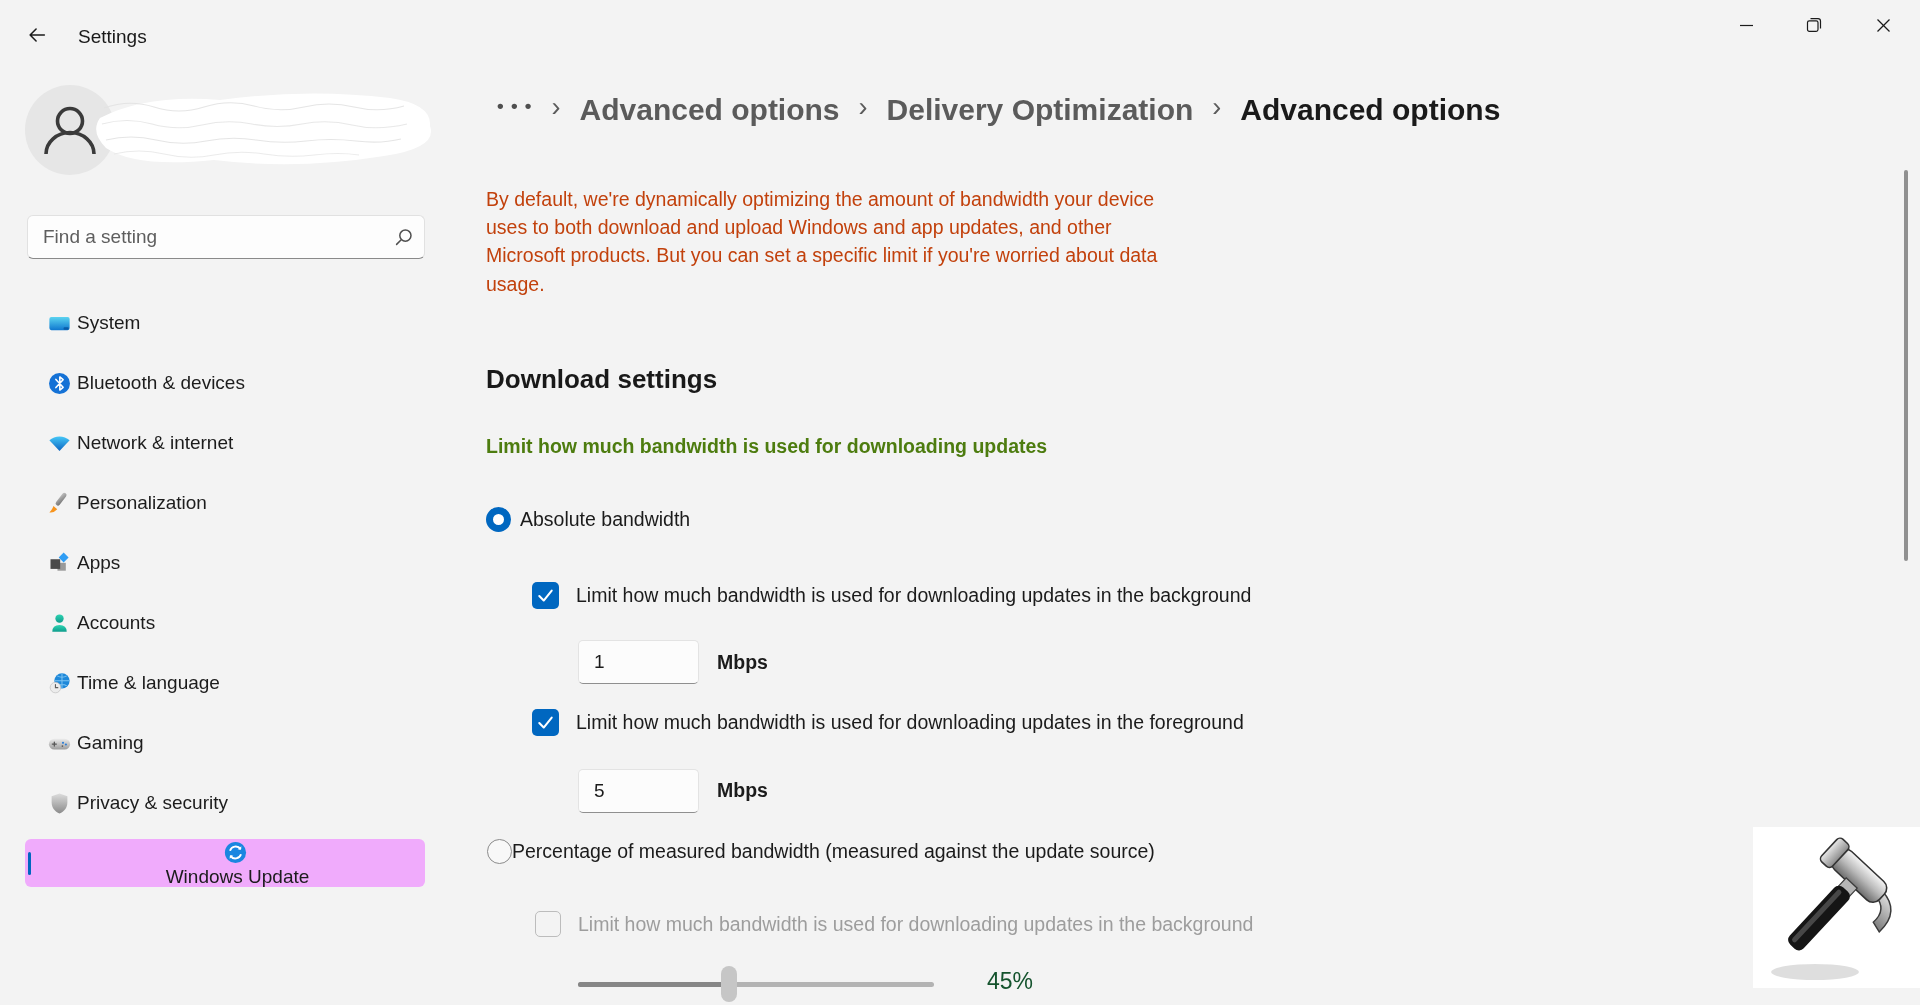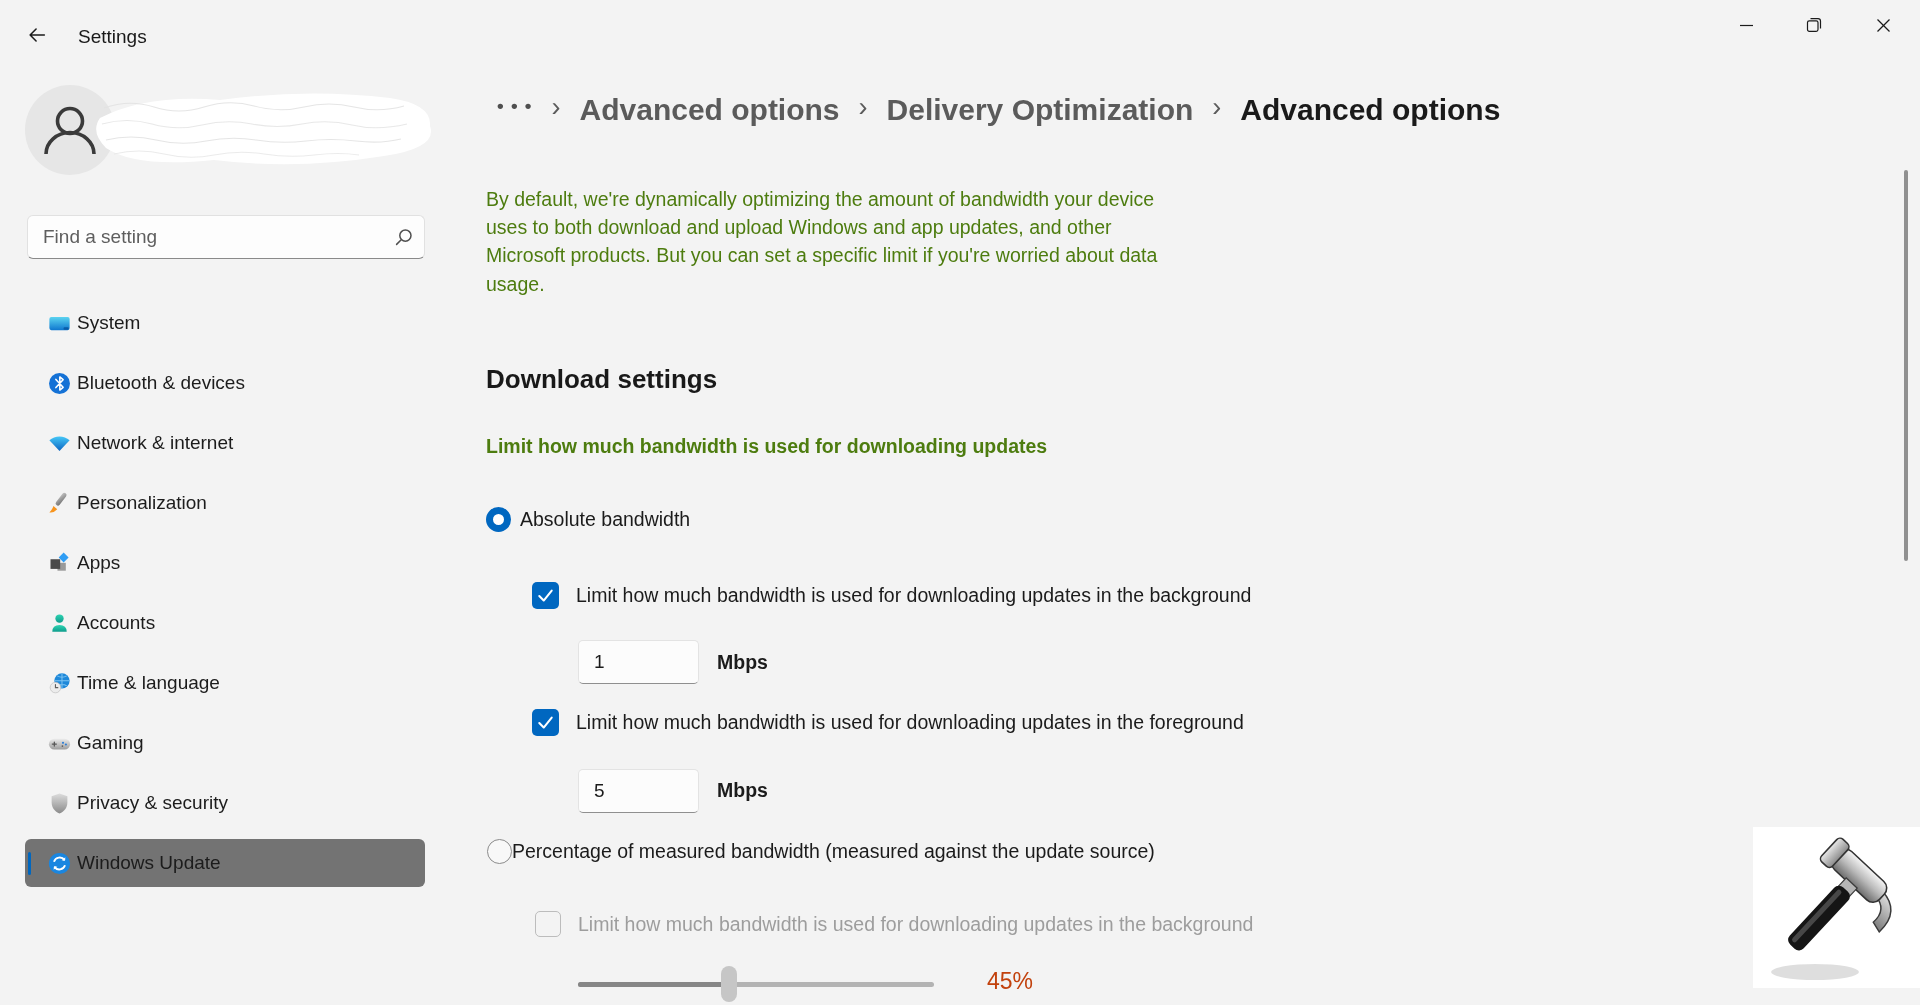--- a/index.html
+++ b/index.html
@@ -17,35 +17,35 @@
   
   .avatar{position:absolute;left:25px;top:85px;width:90px;height:90px;border-radius:50%;background:#e6e6e6;display:flex;align-items:center;justify-content:center;}
   .scribble{position:absolute;left:92px;top:86px;width:348px;height:84px;}
   .search-box{position:absolute;left:27px;top:215px;width:398px;height:44px;}
   .search-box input{width:100%;height:100%;border:1px solid #e1e1e1;border-bottom-color:#8a8a8a;border-radius:6px;background:#fdfdfd;padding:0 40px 0 15px;font-family:"Liberation Sans",sans-serif;font-size:19px;color:#1b1b1b;outline:none;}
   .search-box input::placeholder{color:#5e5e5e;opacity:1;}
   .search-glyph{position:absolute;right:11px;top:12px;width:20px;height:20px;}
 
   .nav{position:absolute;left:25px;top:299px;width:400px;}
   .nav-item{position:relative;height:48px;margin-bottom:12px;display:flex;align-items:center;padding-left:21px;border-radius:6px;cursor:pointer;}
-  .nav-item.selected{background:#737373;}
+  .nav-item.selected{background:#f0abfc;flex-direction:column;}
   .nav-item.selected::before{content:"";position:absolute;left:2.5px;top:12.5px;width:3.5px;height:23px;border-radius:2px;background:var(--accent);}
   .nav-icon{width:27px;height:27px;display:flex;align-items:center;justify-content:center;flex:none;}
   .nav-icon svg{width:27px;height:27px;}
   .nav-label{margin-left:4px;font-size:19px;color:#1c1c1c;white-space:nowrap;}
 
   
   .breadcrumb{position:absolute;left:497px;top:84px;height:52px;display:flex;align-items:center;gap:19px;white-space:nowrap;}
   .bc-dots{font-size:19px;font-weight:700;color:#4f4f4f;letter-spacing:1px;transform:translateY(-4px);cursor:pointer;}
   .bc-sep{font-size:27px;color:#5b5b5b;transform:translateY(-3px);}
   .bc-item{font-size:30px;font-weight:600;color:#5b5b5b;text-decoration:none;cursor:pointer;}
   .bc-item.current{color:#1a1a1a;cursor:default;}
 
   
-  .intro{position:absolute;left:486px;top:185px;width:692px;font-size:19.5px;line-height:28.2px;color:#4d7c0f;}
+  .intro{position:absolute;left:486px;top:185px;width:692px;font-size:19.5px;line-height:28.2px;color:#c2410c;}
   .section-title{position:absolute;left:486px;top:364px;font-size:26px;font-weight:600;color:#191919;}
   .subtitle{position:absolute;left:486px;top:435px;font-size:19.5px;color:#4d7c0f;font-weight:bold;}
 
   .row{position:absolute;display:flex;align-items:center;}
   .lbl{font-size:19.5px;color:#1b1b1b;white-space:nowrap;}
   .lbl.muted{color:#9d9d9d;}
 
   .radio{width:25px;height:25px;border-radius:50%;flex:none;cursor:pointer;border:1px solid #8b8b8b;background:#f8f8f8;}
   .radio.on{border:7px solid var(--accent);background:#fff;}
 
@@ -54,21 +54,21 @@
   .checkbox.on{background:var(--accent);border:none;}
   .checkbox.on svg{display:block;}
   .checkbox.disabled{border:1px solid #bcbcbc;background:transparent;}
 
   .num-input{width:121px;height:44px;border:1px solid #e3e3e3;border-bottom-color:#8f8f8f;border-radius:5px;background:#fcfcfc;font-family:"Liberation Sans",sans-serif;font-size:19px;color:#1b1b1b;padding:0 10px 0 15px;outline:none;}
   .unit{font-size:19.5px;font-weight:700;color:#1b1b1b;}
 
   .slider-track{position:absolute;left:578px;top:982px;width:356px;height:4.5px;background:#b3b3b3;border-radius:3px;}
   .slider-fill{position:absolute;left:0;top:0;height:100%;background:#868686;border-radius:3px;}
   .slider-handle{position:absolute;top:-16px;width:16px;height:36px;border-radius:8px;background:#c6c6c6;transform:translateX(-8px);cursor:pointer;}
-  .slider-value{position:absolute;left:987px;top:968px;font-size:23px;font-weight:500;color:#c2410c;}
+  .slider-value{position:absolute;left:987px;top:968px;font-size:23px;font-weight:500;color:#14532d;}
 
   .scrollbar{position:absolute;left:1904px;top:170px;width:3.5px;height:391px;background:#909090;border-radius:2px;cursor:pointer;}
 
   .hammer-box{position:absolute;left:1753px;top:827px;width:167px;height:161px;background:#ffffff;display:flex;align-items:center;justify-content:center;}
 </style>
 </head>
 <body>
 
 <div class="screen">
 

